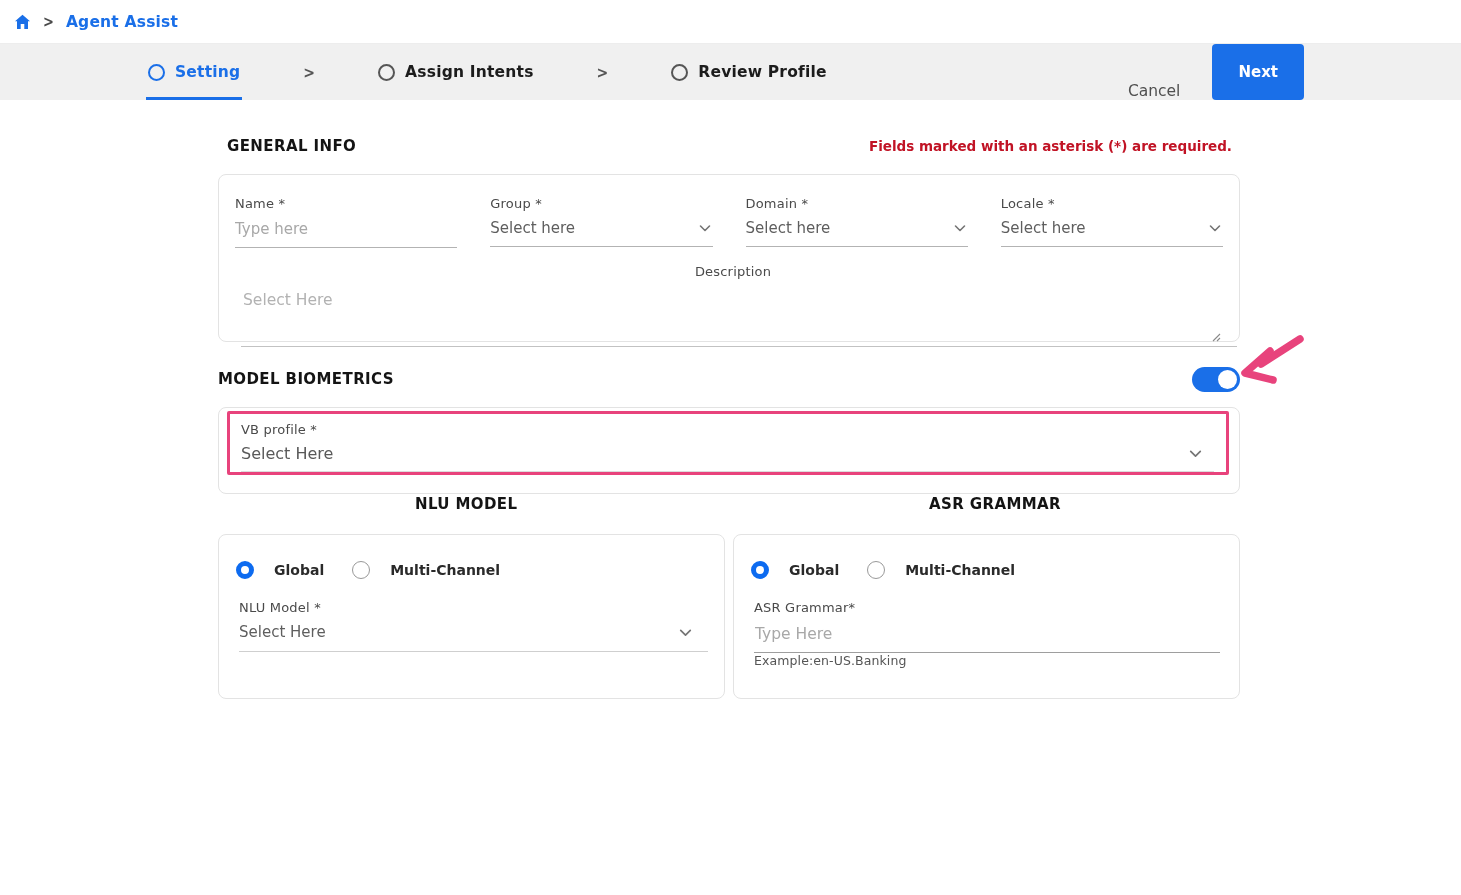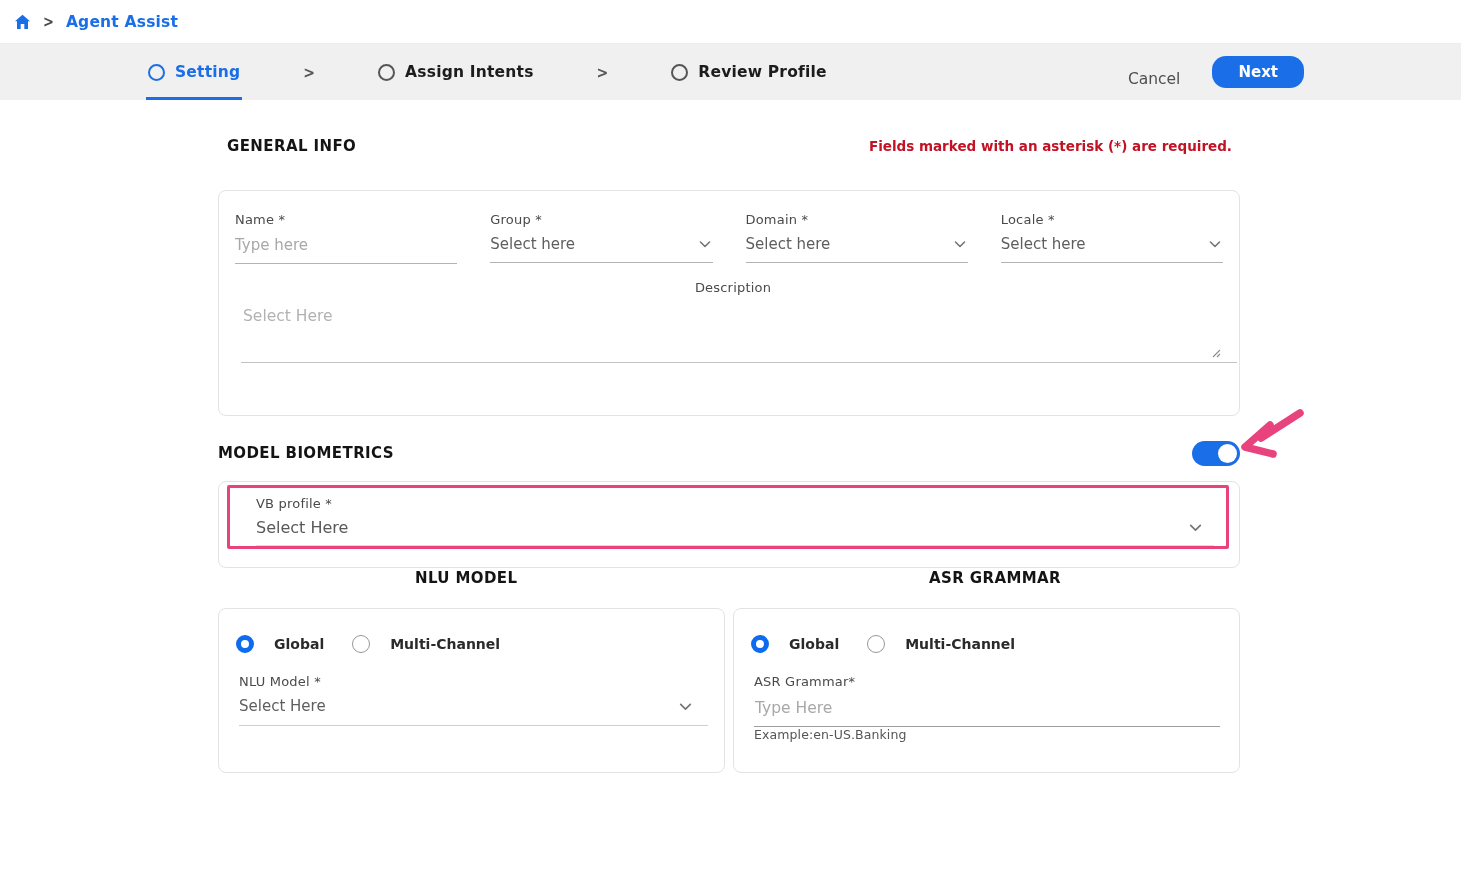--- a/index.html
+++ b/index.html
@@ -20,35 +20,35 @@
   .step { position:relative; display:flex; align-items:center; gap:10px; height:100%; cursor:pointer; padding:0 2px; }
   .step-circle { width:17px; height:17px; border-radius:50%; border:2px solid #555; background:transparent; }
   .step.active .step-circle { border-color:#1a6fe8; }
   .step-label { font-size:15.5px; font-weight:600; color:#1c1c1c; letter-spacing:.2px; }
   .step.active .step-label { color:#1a6fe8; }
   .step.active .step-underline { position:absolute; left:0; right:0; bottom:0; height:3px; background:#1a6fe8; }
   .step-sep { color:#555; font-size:14px; font-weight:700; margin:0 22px; transform:scaleY(1.15); }
   .stepbar-actions { display:flex; align-items:flex-end; }
   .cancel-btn { background:none; border:none; font-family:inherit; font-size:15.5px; color:#4f4f4f;
     font-weight:500; cursor:pointer; margin-right:32px; }
-  .next-btn { background:#1a6fe8; border:none; border-radius:14px; color:#fff; font-family:inherit;
-    font-size:15px; font-weight:600; padding:7px 26px; cursor:pointer; }
+  .next-btn { background:#1a6fe8; border:none; border-radius:4px; color:#fff; font-family:inherit;
+    font-size:15px; font-weight:600; padding:19px 26px; cursor:pointer; }
 
   
   .content { width:1022px; margin-left:218px; }
   .section-head { display:flex; align-items:center; justify-content:space-between; }
   .sec-title { font-size:15px; font-weight:700; color:#141414; letter-spacing:.4px; }
-  .head-1 { margin-top:37px; margin-bottom:35px; padding-right:8px; }
+  .head-1 { margin-top:37px; margin-bottom:19px; padding-right:8px; }
   .head-1 .sec-title { margin-left:9px; }
   .req-note { color:#c11325; font-size:13.5px; font-weight:600; }
 
   .card { background:#fff; border:1px solid #e3e3e3; border-radius:8px; }
 
   
-  .gi-card { height:226px; padding:21px 16px 0 16px; }
+  .gi-card { height:168px; padding:21px 16px 0 16px; }
   .gi-grid { display:grid; grid-template-columns:repeat(4,1fr); column-gap:33px; }
   .f-label { font-size:13px; color:#4a4a4a; letter-spacing:.2px; display:block; }
   .ufield { border-bottom:1px solid #b3b3b3; }
   .text-input { width:100%; border:none; outline:none; font-family:inherit; font-size:15px;
     color:#333; padding:9px 0 9px 0; background:transparent; }
   .text-input::placeholder { color:#a8a8a8; }
   .sel { display:flex; align-items:center; justify-content:space-between; padding:8px 0 9px 0; cursor:pointer; }
   .sel-value { font-size:15px; color:#5e5e5e; }
   .chev { display:flex; align-items:center; }
 
@@ -60,21 +60,21 @@
   .desc-textarea::placeholder { color:#b2b2b2; }
   .grip { position:absolute; right:2px; bottom:5px; cursor:nwse-resize; }
 
   
   .vb-head { margin-top:22px; height:30px; position:relative; }
   .toggle { width:48px; height:25px; border-radius:13px; background:#1a6fe8; position:relative; cursor:pointer; }
   .toggle-knob { position:absolute; top:3px; right:3px; width:19px; height:19px; border-radius:50%; background:#fff; }
   .annot-arrow { position:absolute; right:-66px; top:-32px; pointer-events:none; }
 
   .vb-card { margin-top:13px; height:87px; padding:14px 10px 0 8px; }
-  .pink-box { border:3px solid #e8437c; border-radius:2px; height:64px; padding:8px 12px 0 26px; margin-top:-11px; }
+  .pink-box { border:3px solid #e8437c; border-radius:2px; height:64px; padding:8px 12px 0 11px; margin-top:-11px; }
   .vb-sel { display:flex; align-items:center; justify-content:space-between; padding:7px 10px 8px 0; cursor:pointer;
     border-bottom:1px solid #dcdcdc; }
   .vb-sel .sel-value { font-size:16px; color:#595959; }
 
   
   .two-heads { display:flex; margin-bottom:21px;justify-content:center; }
   .two-heads .h-left { width:515px; padding-left:18px; }
   .two-heads .h-right { padding-left:17px; }
   .two-col { display:flex; gap:8px; }
   .half-card { width:507px; height:165px; padding:26px 16px 0 17px; }

